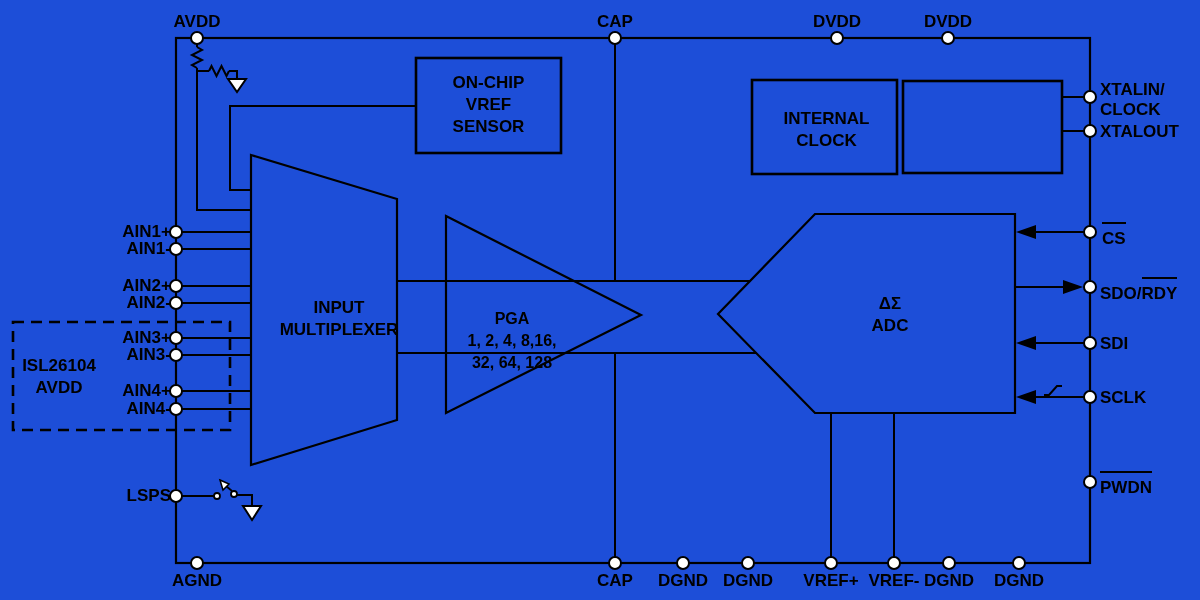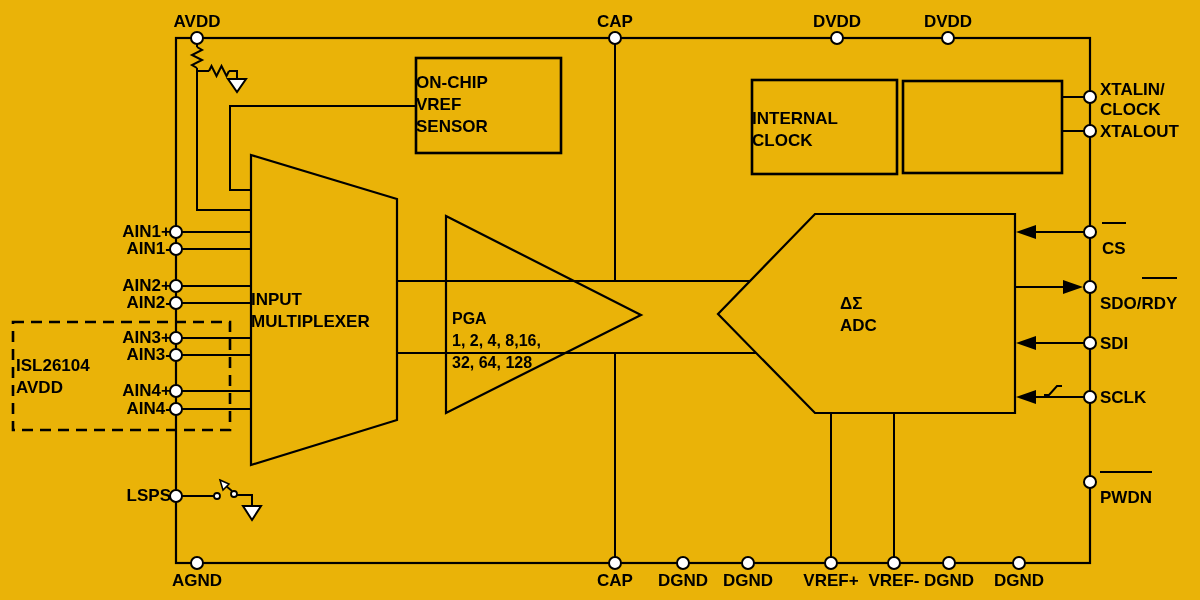--- a/index.html
+++ b/index.html
@@ -1,25 +1,25 @@
 <!DOCTYPE html>
 <html><head>
 <meta charset="utf-8">
 <style>
   html,body{margin:0;padding:0;background:#fff;}
-  #stage{position:relative;width:1200px;height:600px;background:#eab308;overflow:hidden;
+  #stage{position:relative;width:1200px;height:600px;background:#1d4ed8;overflow:hidden;
          font-family:"Liberation Sans",sans-serif;color:#000;}
   #linework{position:absolute;left:0;top:0;}
   .lbl{position:absolute;font-weight:bold;font-size:17px;line-height:19px;white-space:nowrap;color:#000;}
   .ctr{transform:translateX(-50%);}
   .ra{transform:translateX(-100%);}
-  .blk{position:absolute;font-weight:bold;font-size:17px;text-align:left;color:#000;}
+  .blk{position:absolute;font-weight:bold;font-size:17px;text-align:center;color:#000;}
   .blk div{line-height:22px;}
   .blk.small{font-size:16px;margin-top:28px;}
-  .ovl{display:inline-block;border-top:2.5px solid #000;line-height:17px;padding-top:16px;}
+  .ovl{display:inline-block;border-top:2.5px solid #000;line-height:17px;padding-top:6px;}
 </style>
 </head>
 <body>
 
 <div id="stage">
 
   <svg id="linework" width="1200" height="600" viewBox="0 0 1200 600">
     <g fill="none" stroke="#000" stroke-width="2.2">
 
       <rect x="176" y="38" width="914" height="525"></rect>
@@ -162,21 +162,21 @@
 
   <div class="blk" style="left:416px;top:72px;width:145px">
     <div>ON-CHIP</div>
     <div>VREF</div>
     <div>SENSOR</div>
   </div>
   <div class="blk" style="left:752px;top:108px;width:149px">
     <div>INTERNAL</div>
     <div>CLOCK</div>
   </div>
-  <div class="blk" style="left:251px;top:289px;width:176px">
+  <div class="blk" style="left:251px;top:297px;width:176px">
     <div>INPUT</div>
     <div>MULTIPLEXER</div>
   </div>
   <div class="blk small" style="left:452px;top:280px;width:120px">
     <div>PGA</div>
     <div>1, 2, 4, 8,16,</div>
     <div>32, 64, 128</div>
   </div>
   <div class="blk" style="left:840px;top:293px;width:100px">
     <div>ΔΣ</div>

